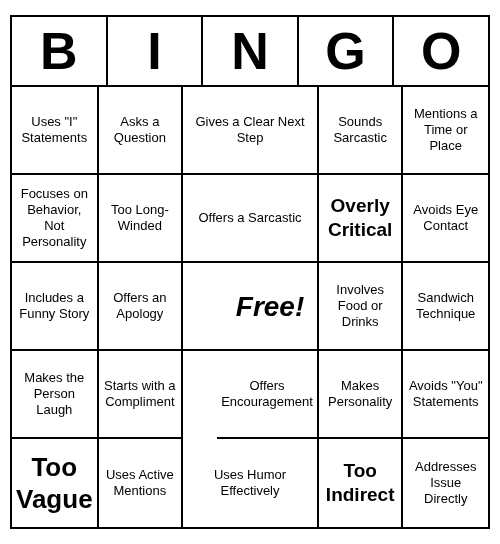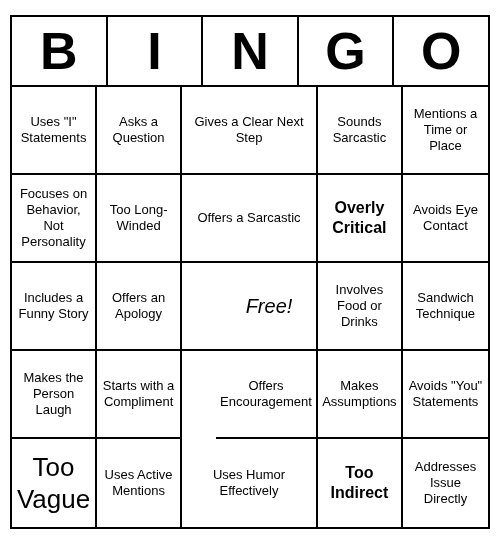--- a/index.html
+++ b/index.html
@@ -48,31 +48,31 @@
       font-size: 13px;
       line-height: 1.25;
     }
     .bingo-cell:nth-child(5n) {
       border-right: none;
     }
     .bingo-cell:nth-child(n+21) {
       border-bottom: none;
     }
     .bingo-cell.free {
-      font-size: 20px;
-      font-weight: normal;
+      font-size: 28px;
+      font-weight: bold;
       font-style: italic;
       padding-left: 44px;
     }
     .bingo-cell.large-text {
       font-size: 26px;
-      font-weight: normal;
+      font-weight: bold;
     }
     .bingo-cell.medium-text {
-      font-size: 16px;
+      font-size: 19px;
       font-weight: bold;
     }
     .bingo-cell.small-text {
       font-size: 13px;
       margin-left: 34px;
     }
   </style>
 </head>
 <body>
 
@@ -96,21 +96,21 @@
       <div class="bingo-cell medium-text">Overly Critical</div>
       <div class="bingo-cell">Avoids Eye Contact</div>
       <div class="bingo-cell">Includes a Funny Story</div>
       <div class="bingo-cell">Offers an Apology</div>
       <div class="bingo-cell free">Free!</div>
       <div class="bingo-cell">Involves Food or Drinks</div>
       <div class="bingo-cell">Sandwich Technique</div>
       <div class="bingo-cell">Makes the Person Laugh</div>
       <div class="bingo-cell">Starts with a Compliment</div>
       <div class="bingo-cell small-text">Offers Encouragement</div>
-      <div class="bingo-cell">Makes Assumptions</div>
+      <div class="bingo-cell">Makes Personality</div>
       <div class="bingo-cell">Avoids "You" Statements</div>
       <div class="bingo-cell large-text">Too Vague</div>
       <div class="bingo-cell">Uses Active Mentions</div>
       <div class="bingo-cell">Uses Humor Effectively</div>
       <div class="bingo-cell medium-text">Too Indirect</div>
       <div class="bingo-cell">Addresses Issue Directly</div>
     </div>
 </div>
 
 </body></html>

